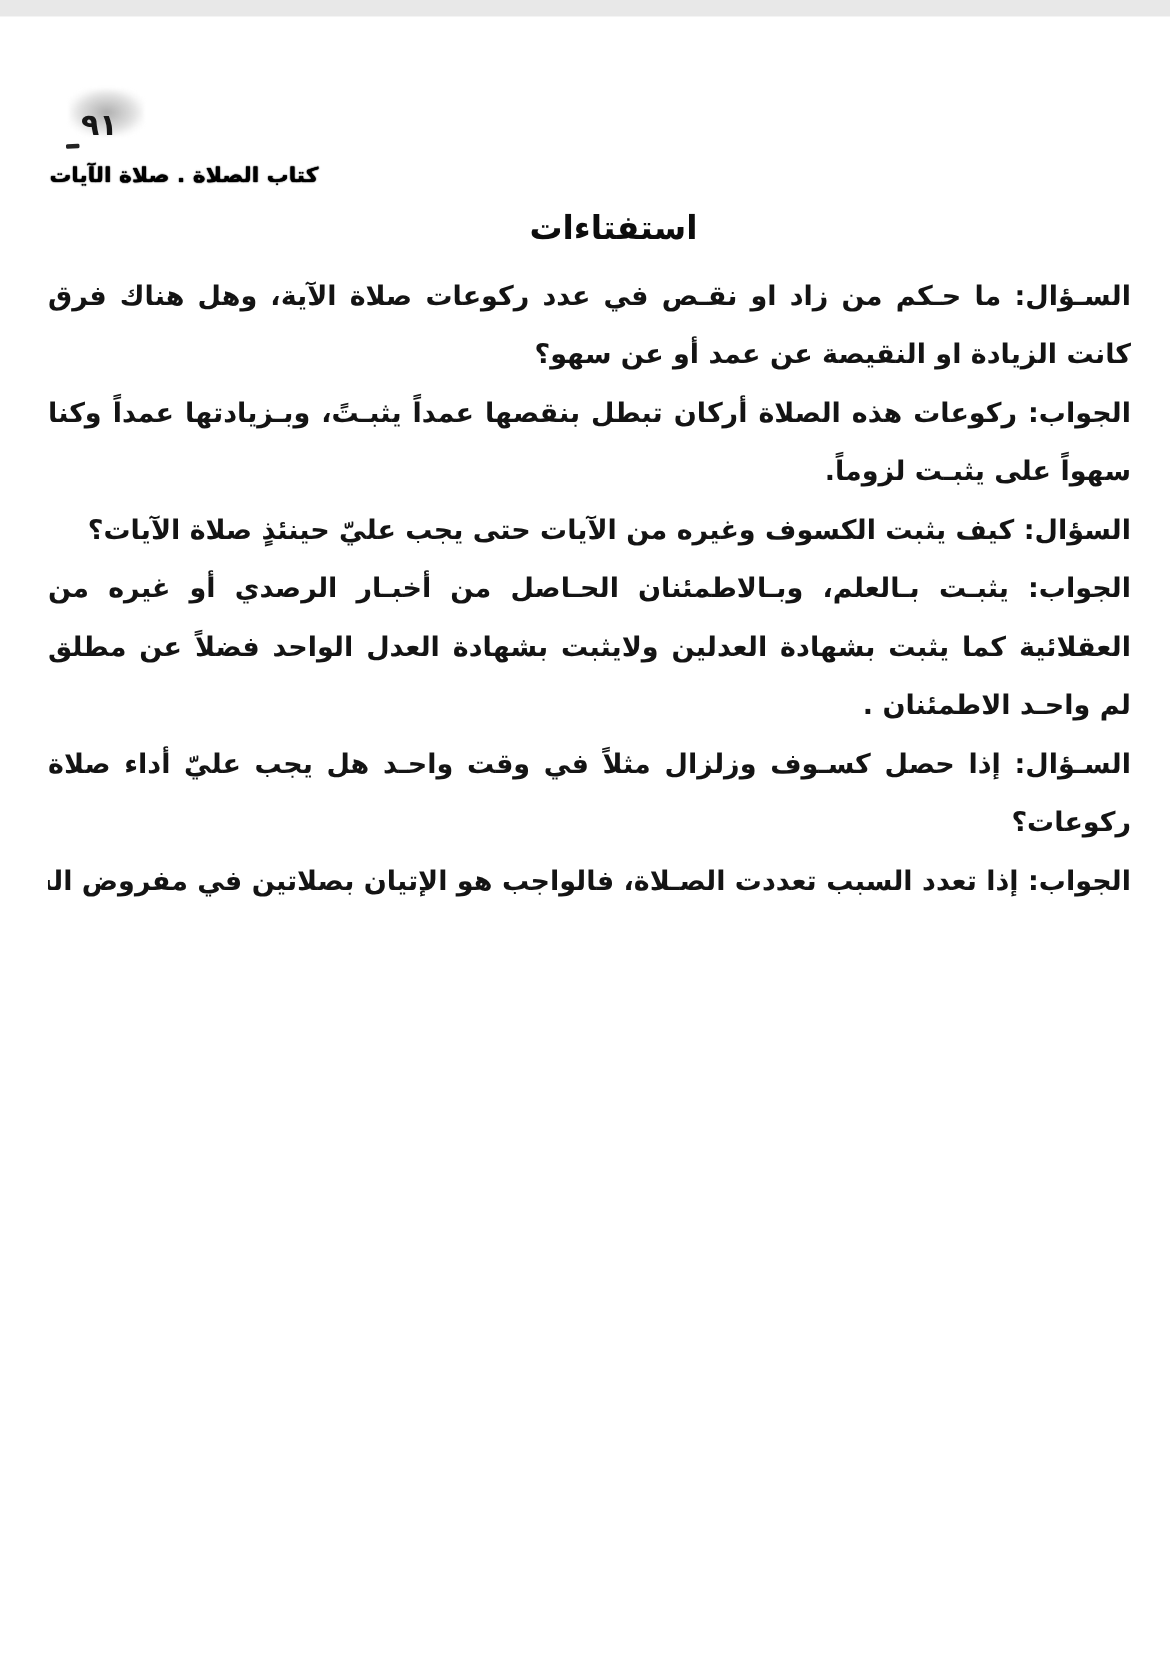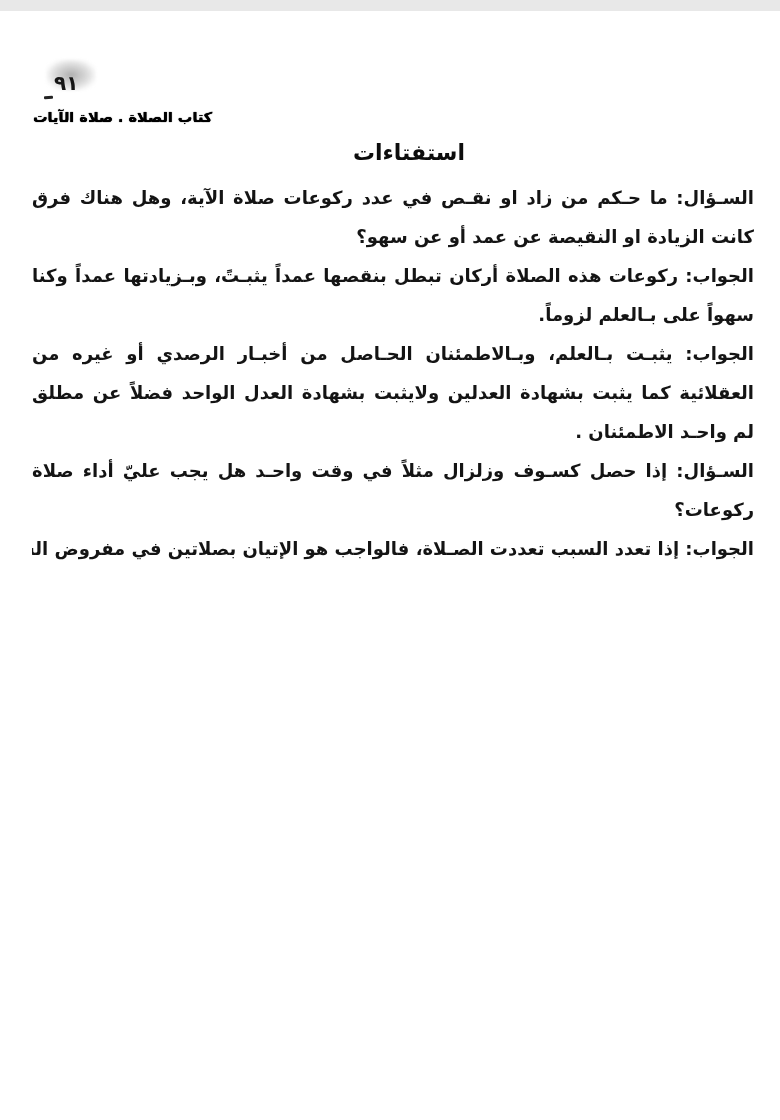--- a/index.html
+++ b/index.html
@@ -101,21 +101,22 @@
   <div class="page-number-dash"></div>
 
   <div class="running-header">كتاب الصلاة . صلاة الآيات</div>
 
   <div class="section-title">استفتاءات</div>
 
   <div class="body-text">
     <div class="line full">السـؤال: ما حـكم من زاد او نقـص في عدد ركوعات صلاة الآية، وهل هناك فرق فيما إذا</div>
     <div class="line">كانت الزيادة او النقيصة عن عمد أو عن سهو؟</div>
     <div class="line full">الجواب: ركوعات هذه الصلاة أركان تبطل بنقصها عمداً يثبـتً، وبـزيادتها عمداً وكنا</div>
-    <div class="line">سهواً على بـالعلم لزوماً.</div>
+    <div class="line">سهواً على يثبـت لزوماً.</div>
+    <div class="line">السؤال: كيف يثبت الكسوف وغيره من الآيات حتى يجب عليّ حينئذٍ صلاة الآيات؟</div>
     <div class="line full">الجواب: يثبـت بـالعلم، وبـالاطمئنان الحـاصل من أخبـار الرصدي أو غيره من المناشــيء</div>
     <div class="line full">العقلائية كما يثبت بشهادة العدلين ولايثبت بشهادة العدل الواحد فضلاً عن مطلق الثقـة إذا</div>
     <div class="line">لم واحـد الاطمئنان .</div>
     <div class="line full">السـؤال: إذا حصل كسـوف وزلزال مثلاً في وقت واحـد هل يجب عليّ أداء صلاة واحـدة او</div>
     <div class="line">ركوعات؟</div>
     <div class="line">الجواب: إذا تعدد السبب تعددت الصـلاة، فالواجب هو الإتيان بصلاتين في مفروض السؤال.</div>
   </div>
 
 </div>
 

